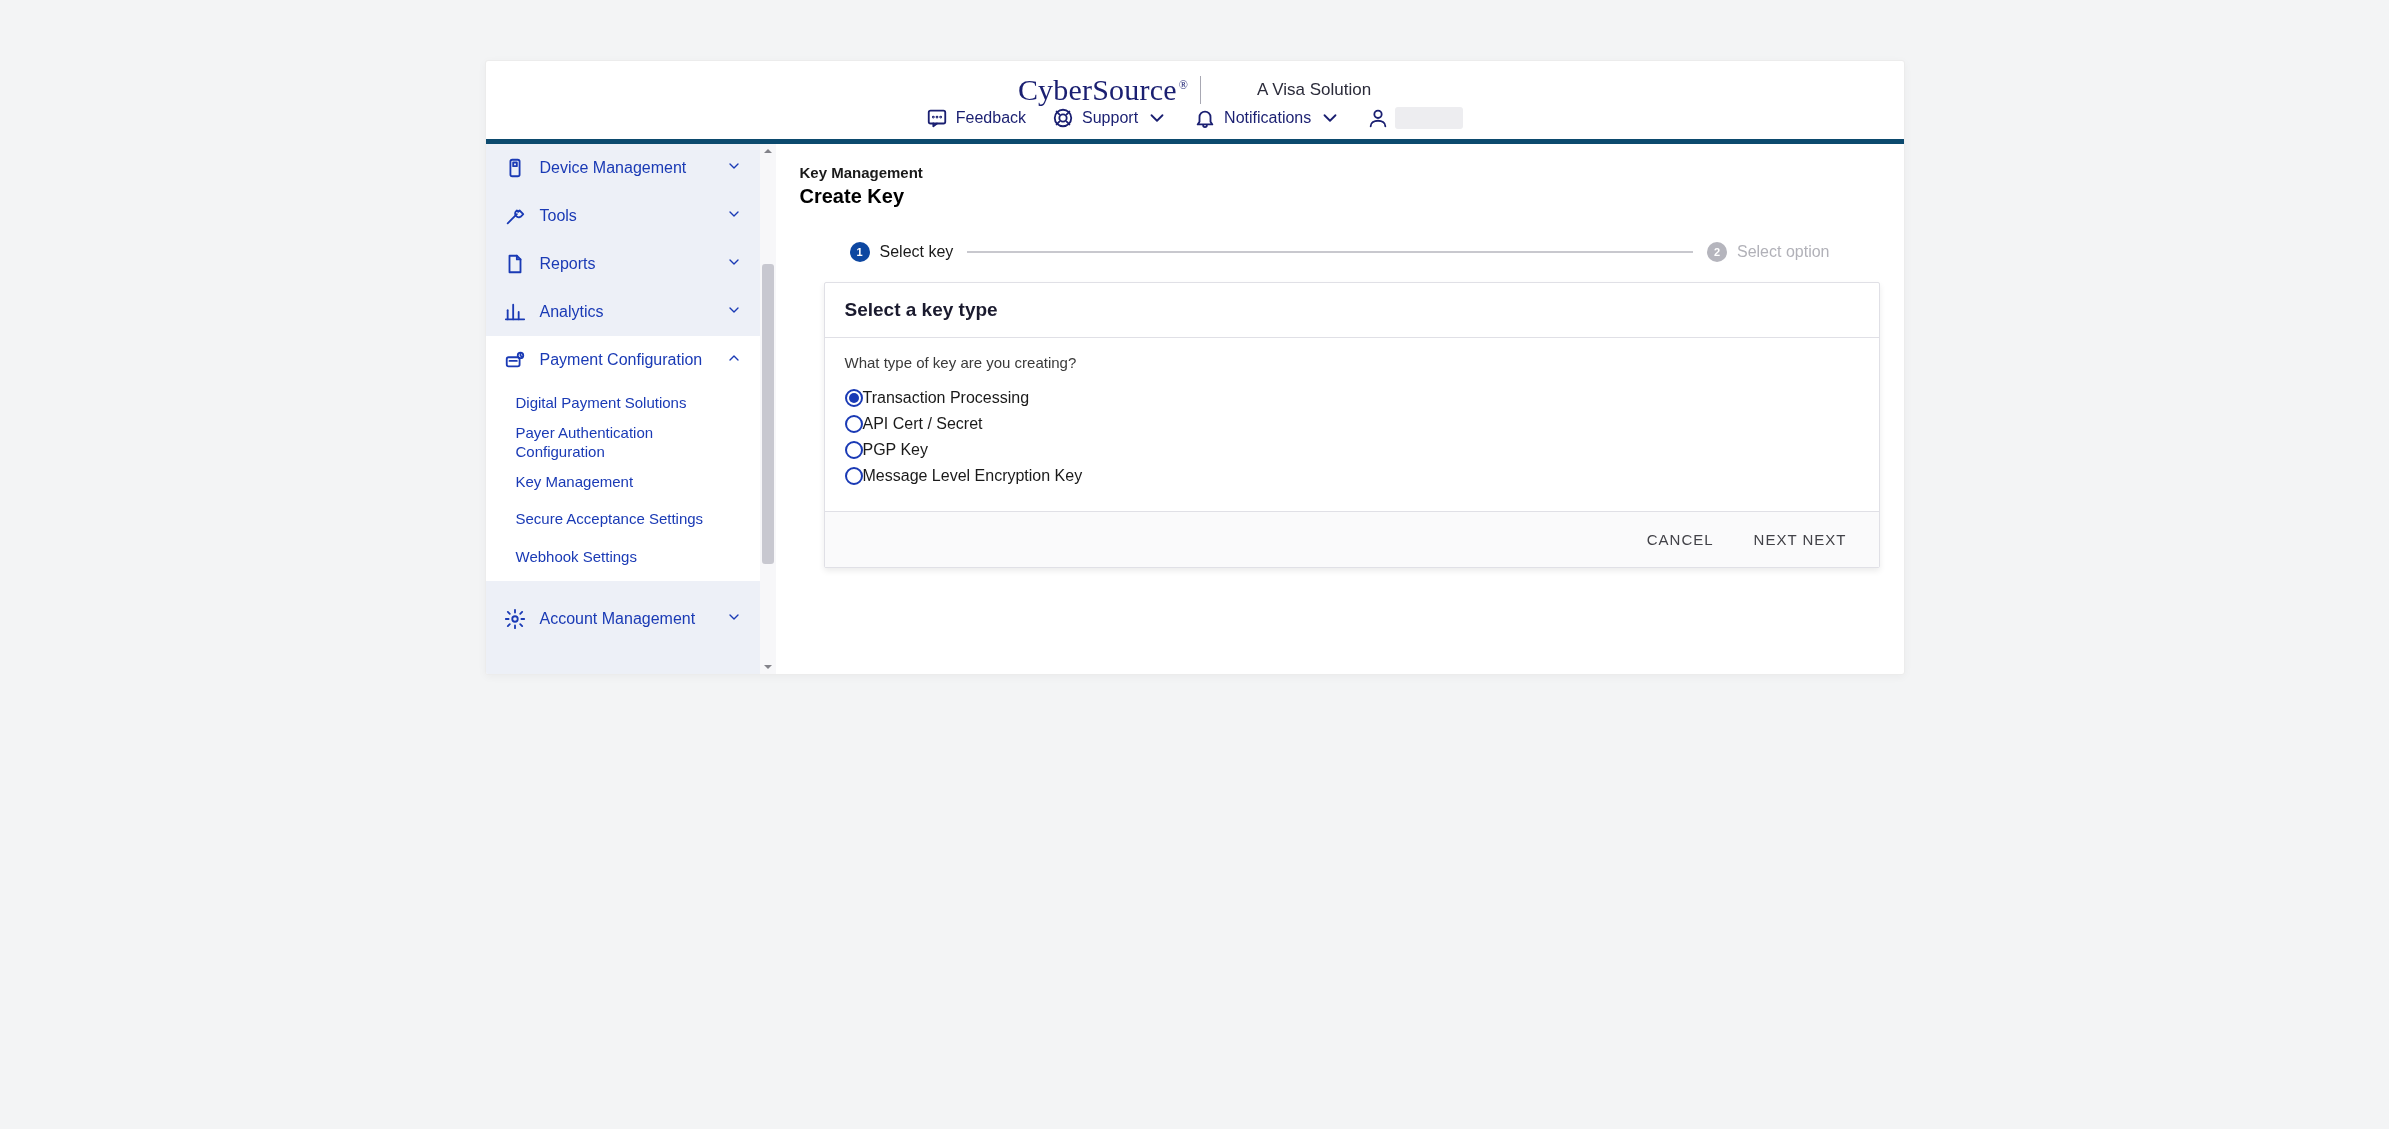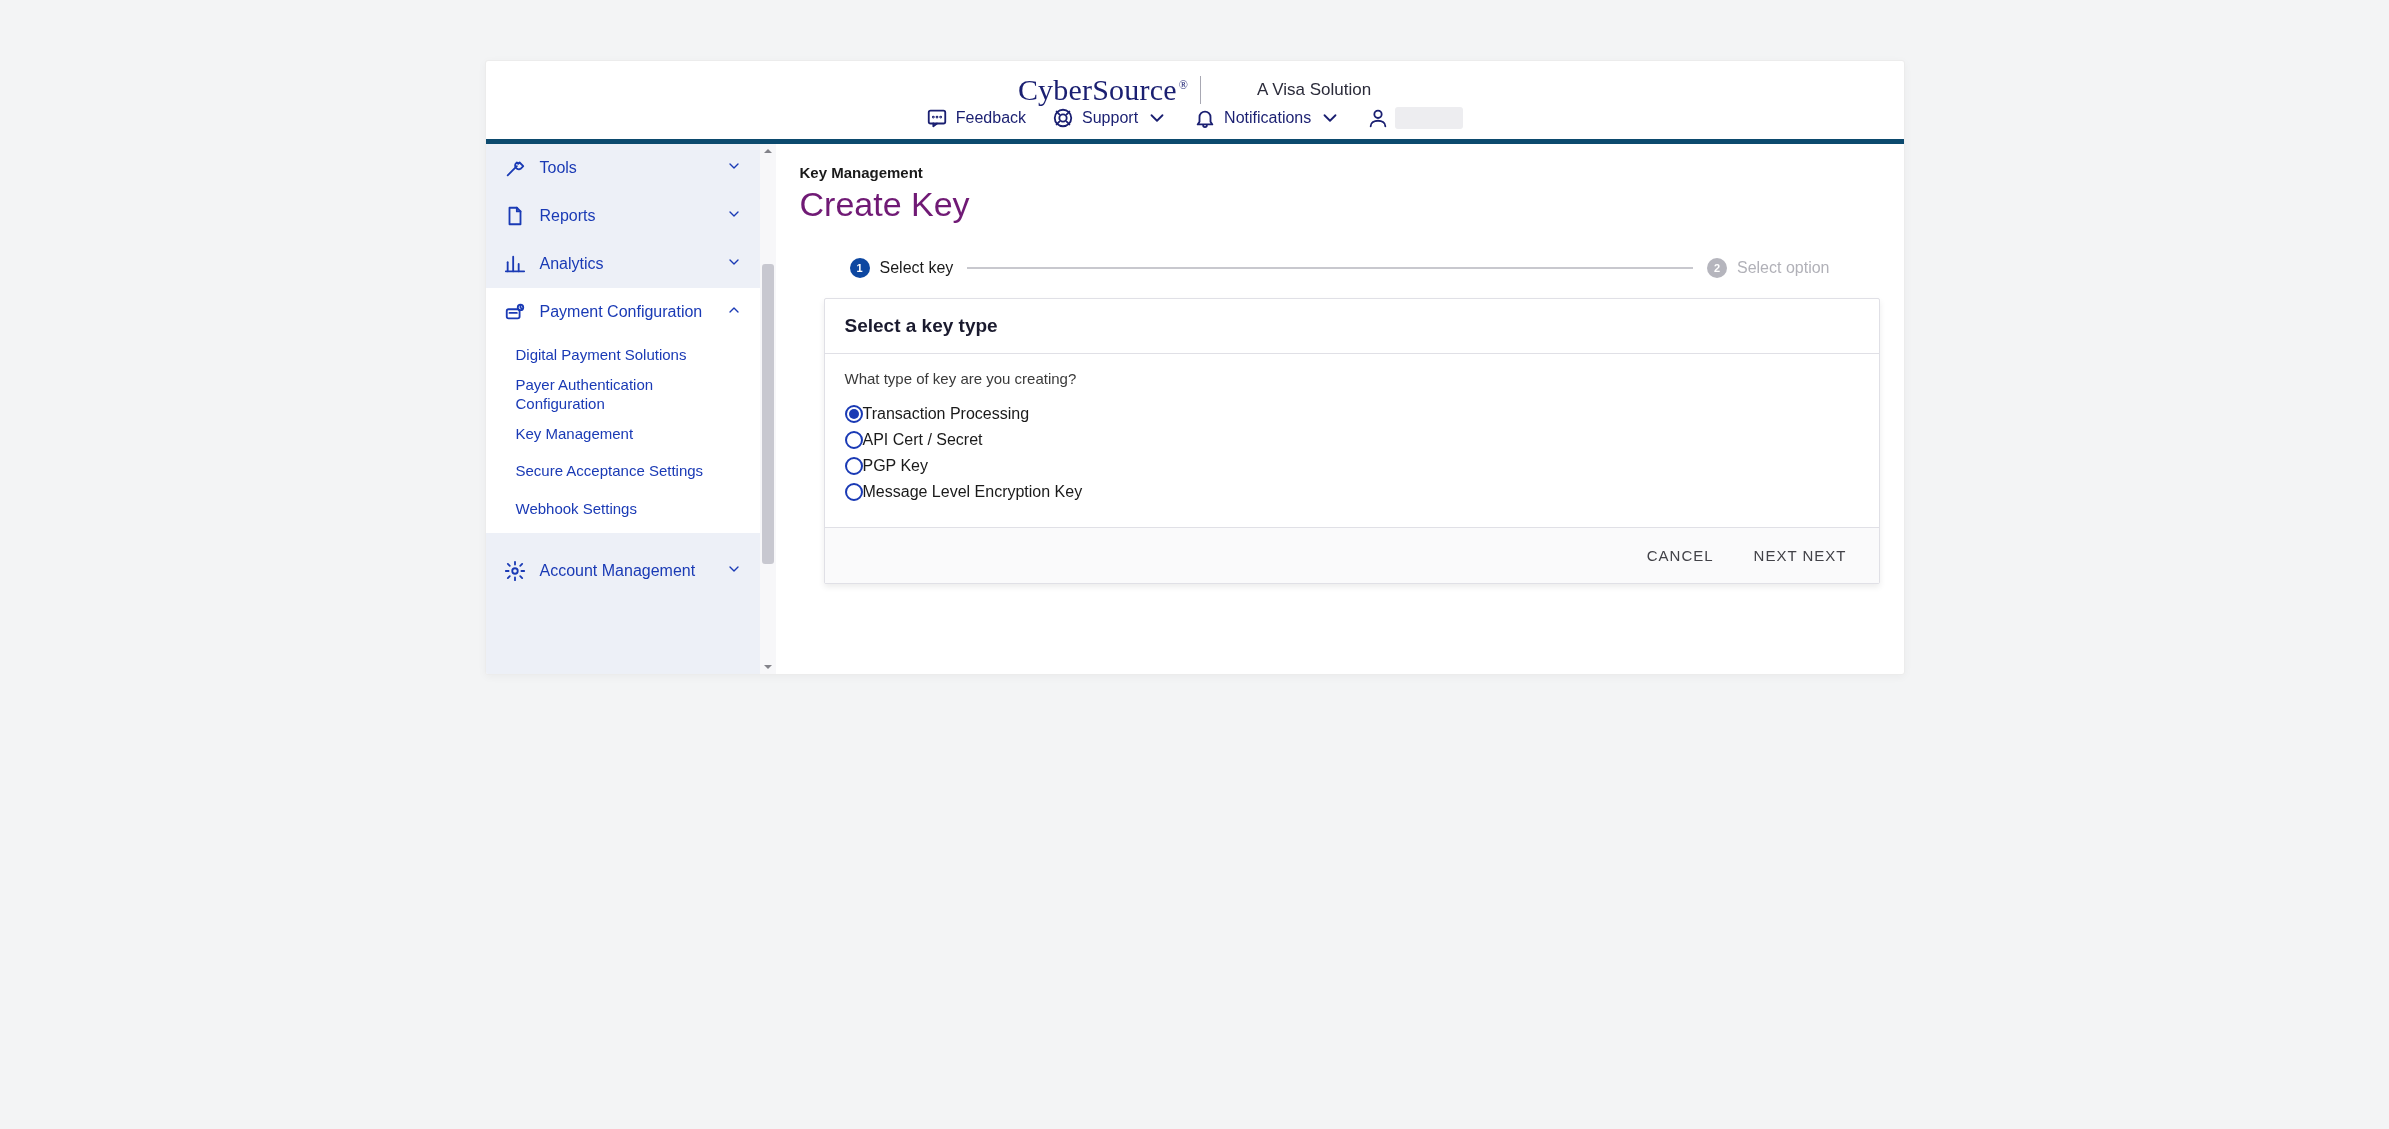--- a/index.html
+++ b/index.html
@@ -93,21 +93,21 @@
   .nav-item .icon{width:22px;height:22px;display:inline-flex;align-items:center;justify-content:center;}
   .nav-item .icon svg{width:22px;height:22px;fill:none;stroke:var(--blue);stroke-width:2;stroke-linecap:round;stroke-linejoin:round;}
   .nav-item .label{flex:1;}
   .nav-item .exp svg{width:16px;height:16px;fill:none;stroke:var(--blue);stroke-width:2;stroke-linecap:round;stroke-linejoin:round;}
   .sub-nav{background:var(--side-active);padding:4px 0 10px 30px;margin-right:16px;}
   .sub-nav a{display:block;padding:5px 8px 5px 0;color:var(--blue);font-size:15px;line-height:1.3;cursor:pointer;}
   .nav-item.last{margin-top:14px;}
   
   .main{flex:1;padding:20px 24px 30px 24px;position:relative;}
   .crumb{font-size:15px;font-weight:600;color:#1a1a1a;margin-bottom:4px;}
-  .page-title{font-size:34px;font-weight:400;color:#701a75;margin:0 0 34px 0;}
+  .page-title{font-size:20px;font-weight:700;color:#000000;margin:0 0 34px 0;}
   
   .stepper{display:flex;align-items:center;gap:14px;padding:0 50px 20px 50px;}
   .step{display:flex;align-items:center;gap:10px;}
   .step .dot{width:20px;height:20px;border-radius:50%;display:flex;align-items:center;justify-content:center;font-size:11px;color:#fff;font-weight:600;}
   .step.active .dot{background:#0d47a1;}
   .step.idle .dot{background:#b5b5bd;}
   .step .lbl{font-size:16px;}
   .step.active .lbl{color:#1a1a1a;}
   .step.idle .lbl{color:#b1b1b8;}
   .bar{flex:1;height:2px;background:#c8c8ce;}
@@ -188,20 +188,32 @@
           </svg>
         <span class="name-block"></span>
       </div>
     </div>
   </div>
 
   <div class="body">
 
     <div class="sidebar">
 
+      <div class="nav-item">
+        <span class="icon">
+            <svg viewBox="0 0 24 24">
+              <rect x="7" y="3" width="10" height="18" rx="2"></rect>
+              <rect x="10" y="6" width="4" height="4"></rect>
+            </svg>
+          </span>
+        <span class="label">Device Management</span>
+        <span class="exp"><svg viewBox="0 0 24 24">
+              <path d="M6 9l6 6 6-6"></path>
+            </svg></span>
+      </div>
 
       <div class="nav-item">
         <span class="icon">
             <svg viewBox="0 0 24 24">
               <path d="M14 6a4 4 0 105.5 5.5L21 10l-4-4-1.5 1.5z"></path>
               <path d="M14 10L4 20"></path>
             </svg>
           </span>
         <span class="label">Tools</span>
         <span class="exp"><svg viewBox="0 0 24 24">

